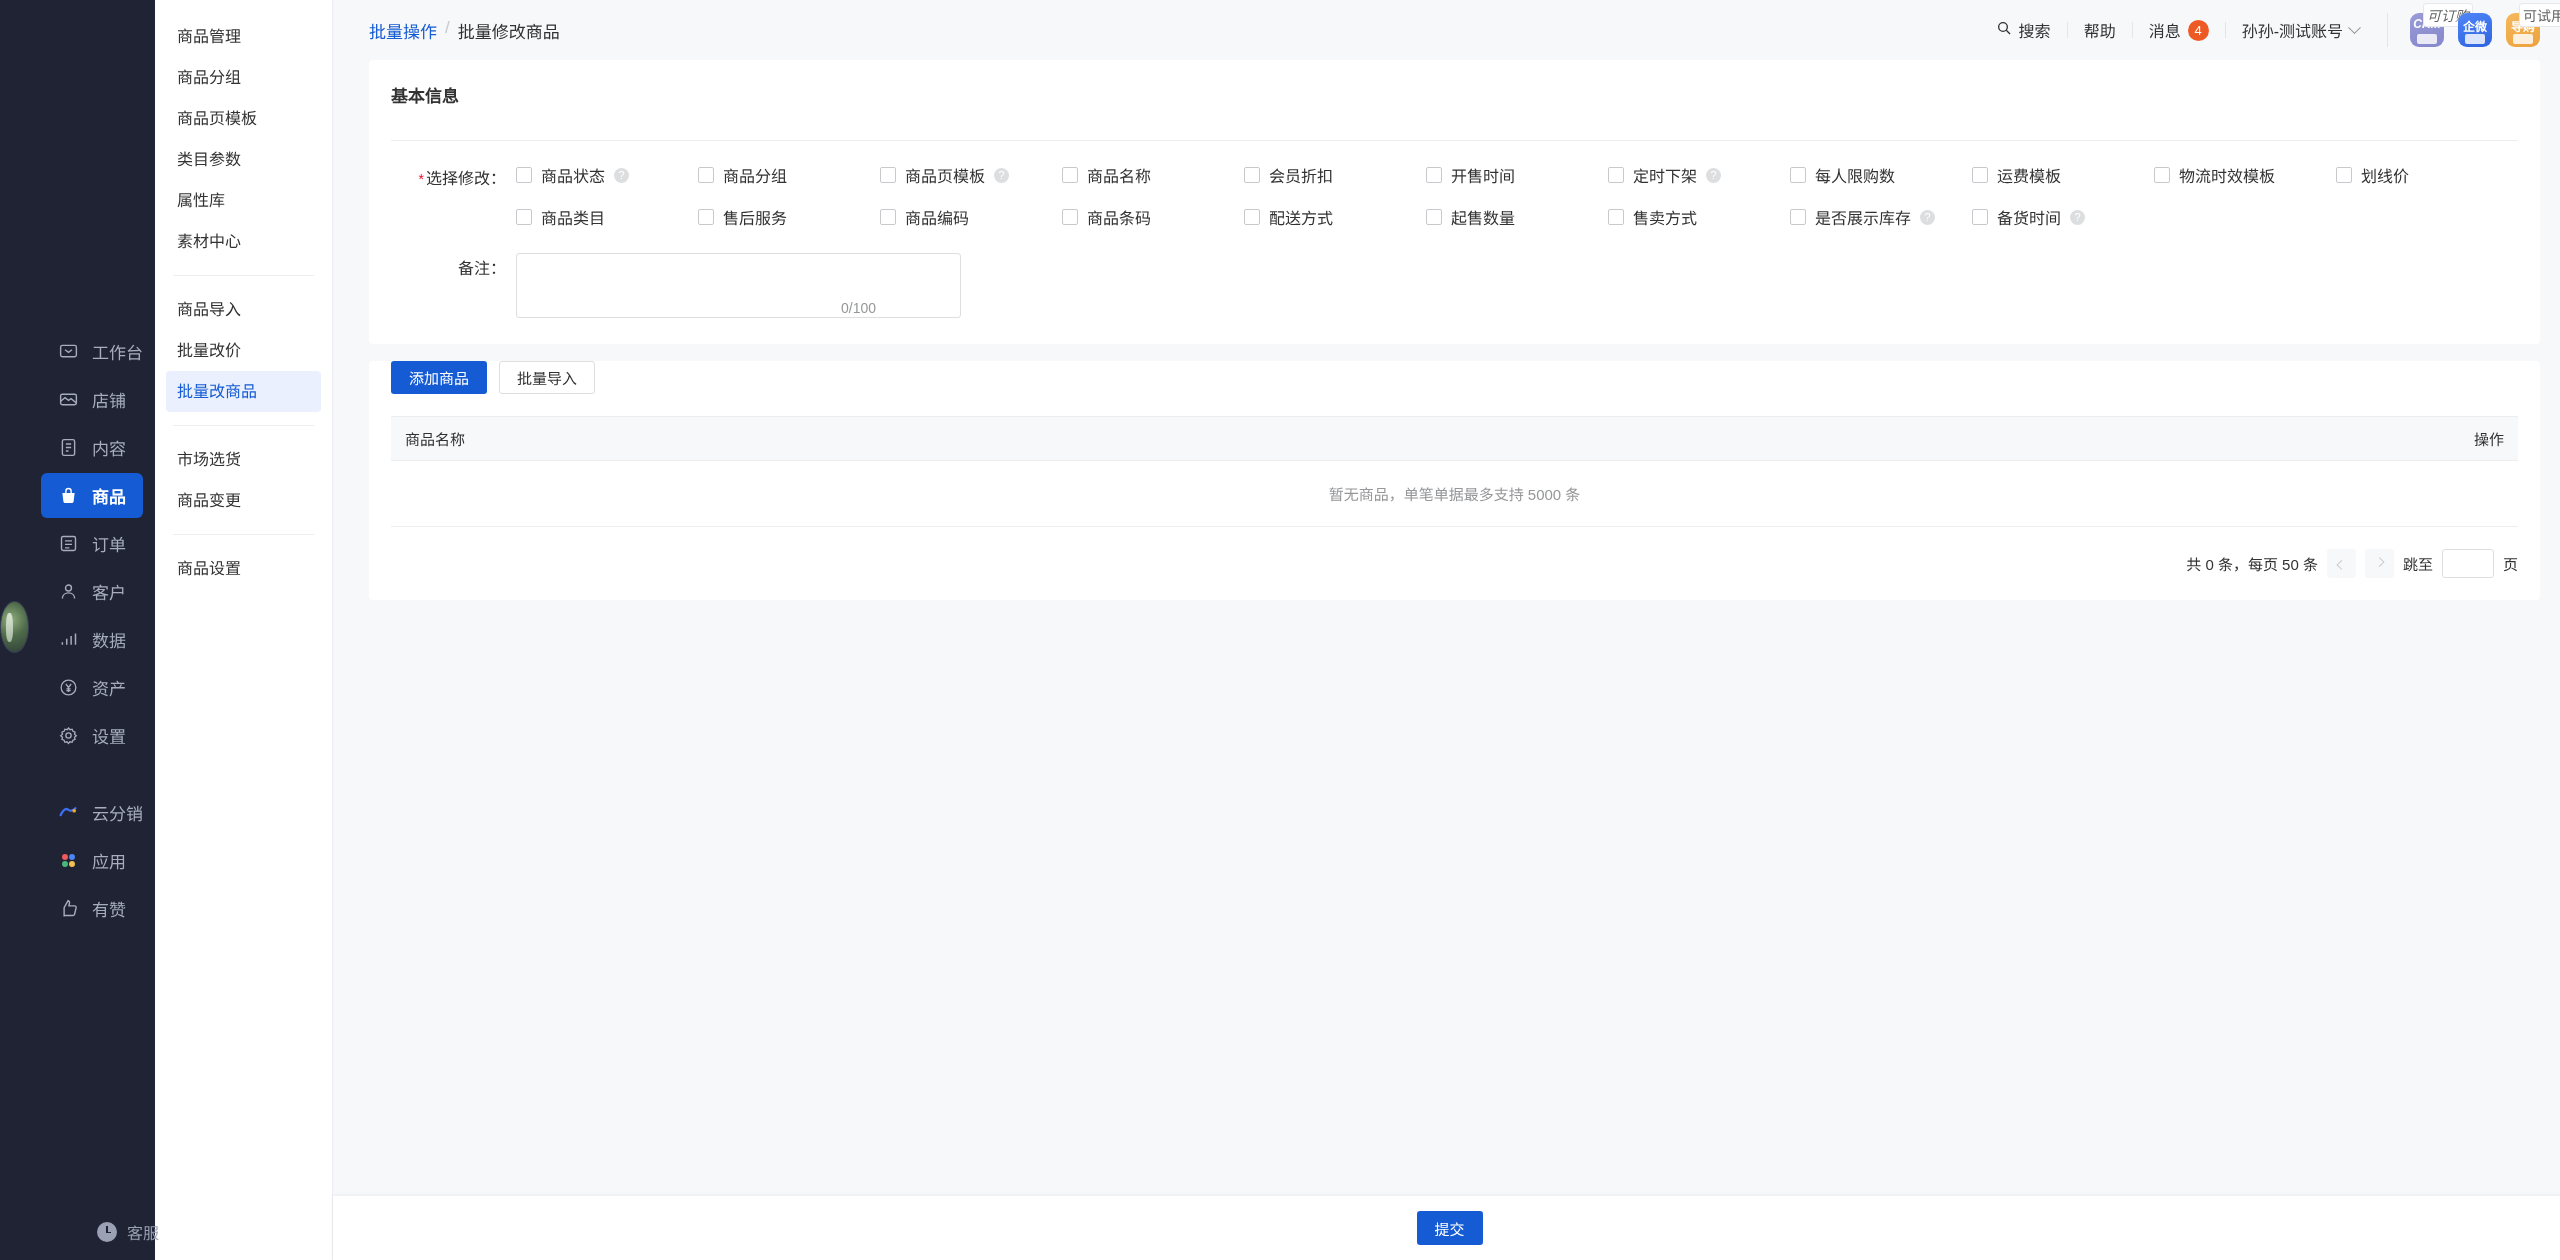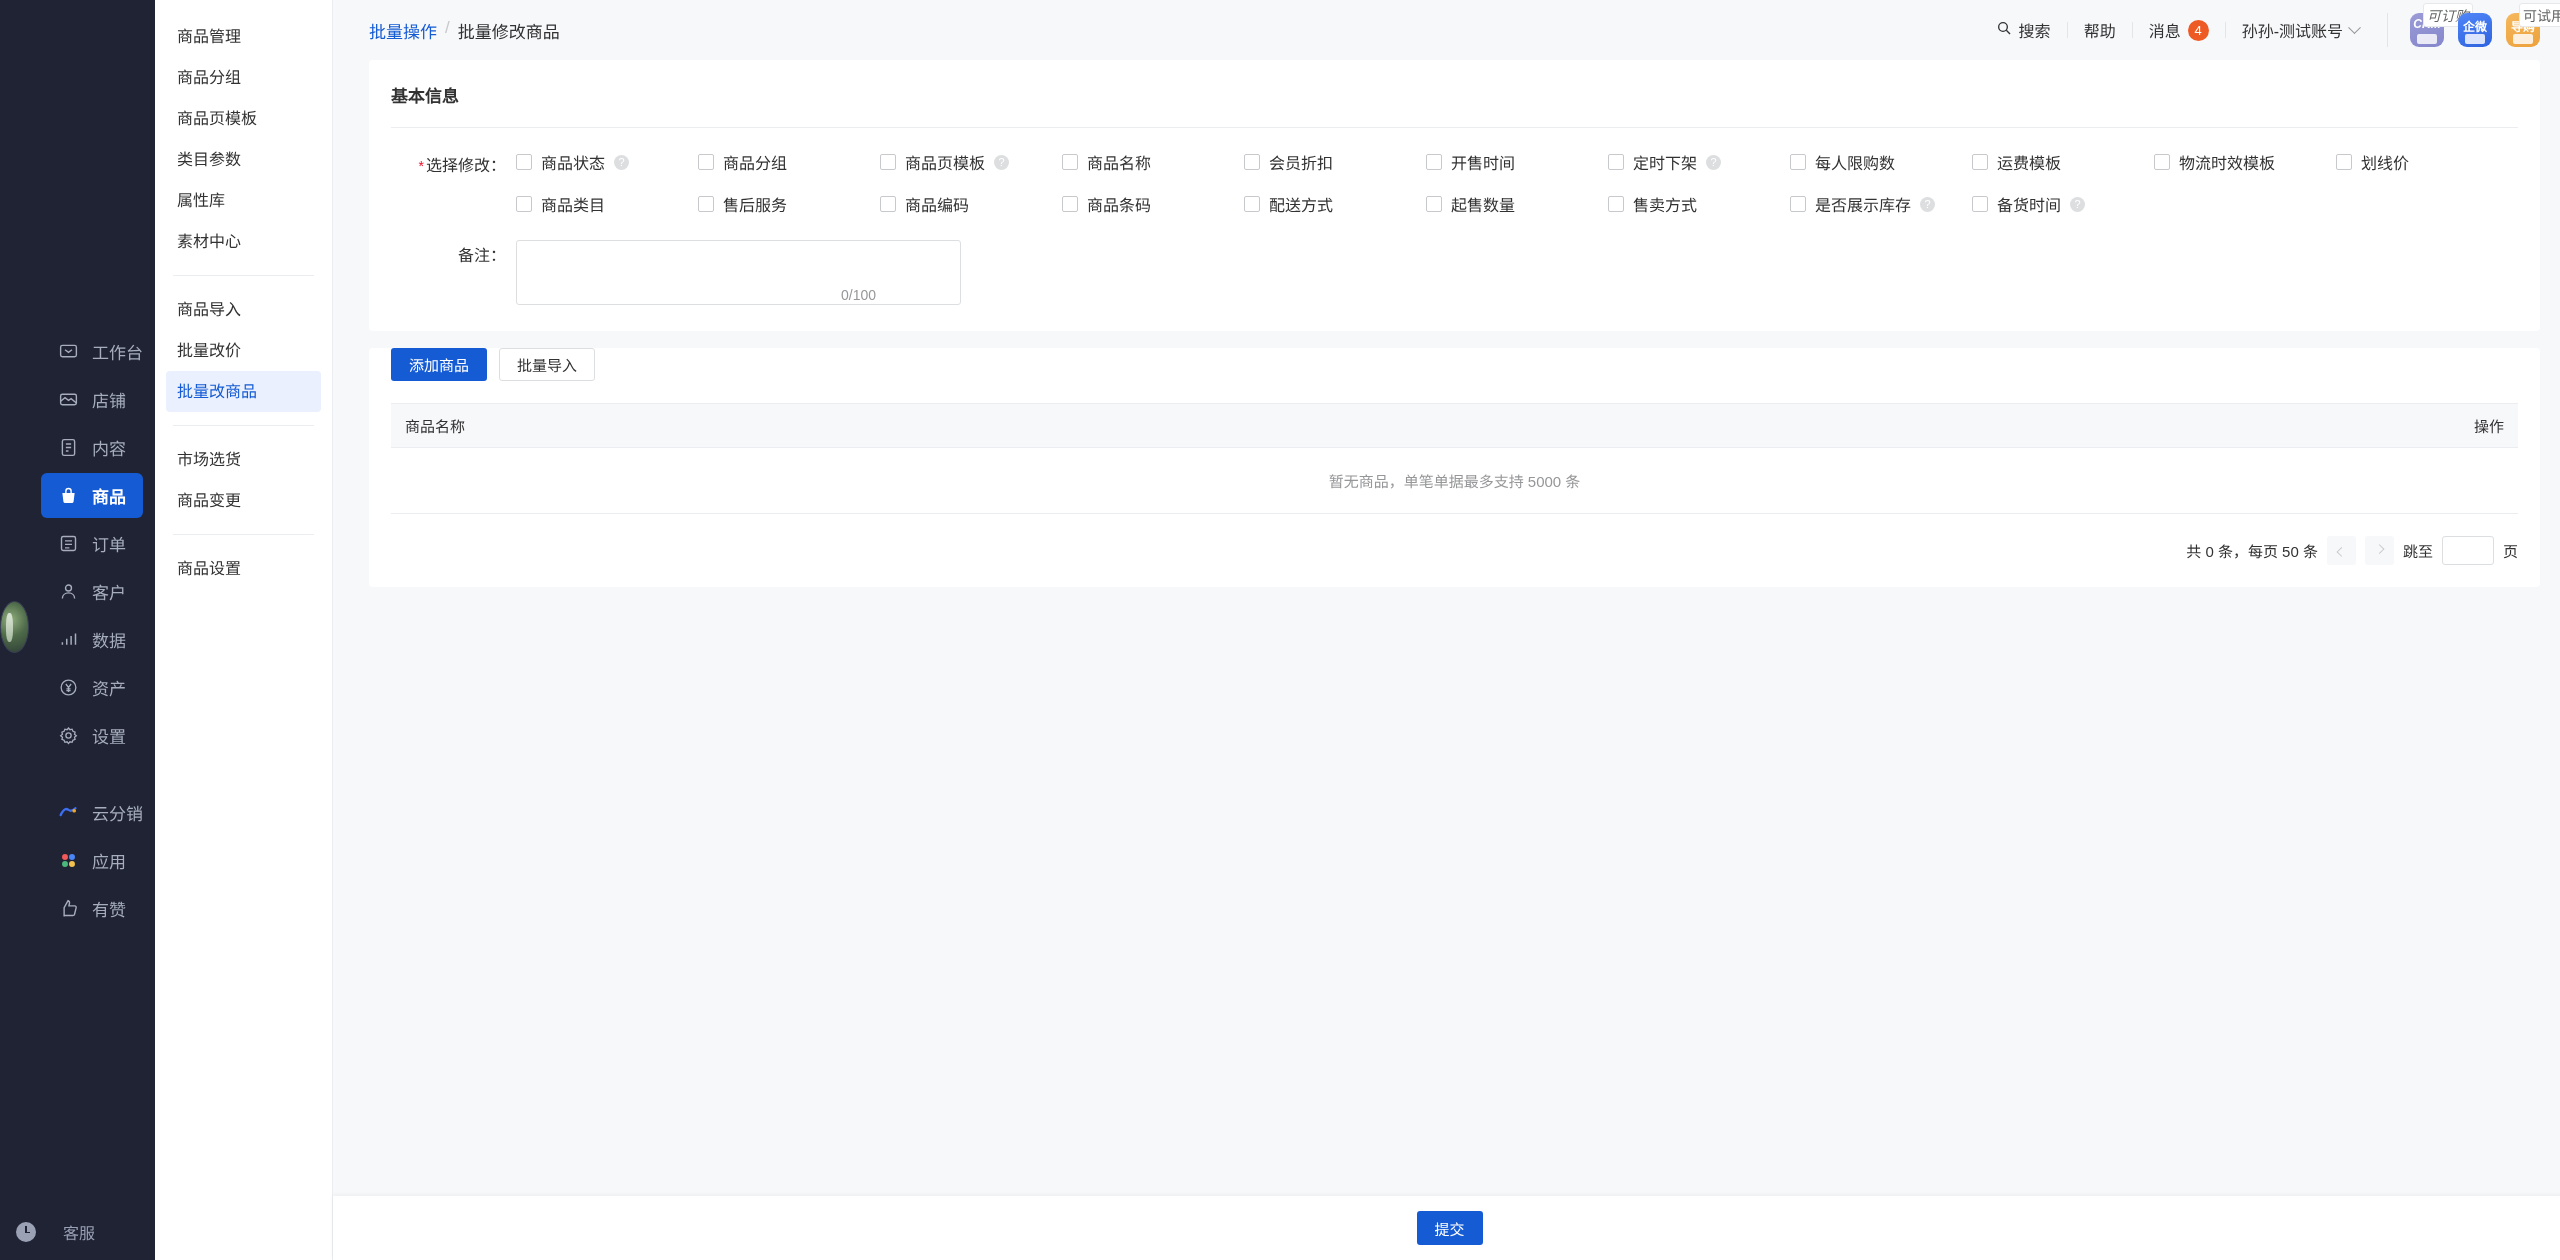--- a/index.html
+++ b/index.html
@@ -38,23 +38,23 @@
     height: 45px; margin: 3px 12px; padding-left: 17px;
     border-radius: 6px; cursor: pointer;
     color: #a7adbd; font-size: 17px; white-space: nowrap;
   }
   .rail-item.active { background: #155bd4; color: #fff; font-weight: 600; }
   .rail-item .ico { width: 21px; height: 21px; flex: 0 0 21px;
     display: flex; align-items: center; justify-content: center; }
   .rail-item .ico svg { width: 21px; height: 21px; display: block; }
   .rail-sep { height: 26px; }
   .rail-bottom {
-    position: absolute; bottom: 0; left: 16px; width: 100%;
-    height: 56px; display: flex; align-items: center; justify-content: flex-start;
-    gap: 27px; color: #9aa1b4; font-size: 16px; cursor: pointer;
+    position: absolute; bottom: 0; left: 4px; width: 100%;
+    height: 56px; display: flex; align-items: center; justify-content: flex-end;
+    gap: 10px; color: #9aa1b4; font-size: 16px; cursor: pointer;
   }
   .rail-bottom .svc-ico {
     width: 20px; height: 20px; border-radius: 50%;
     background: #9aa1b4; position: relative;
   }
   .rail-bottom .svc-ico::before{
     content:""; position:absolute; left:9px; top:4px; width:1.6px; height:6px; background:#1f2334;
   }
   .rail-bottom .svc-ico::after{
     content:""; position:absolute; left:9px; top:9.5px; width:5px; height:1.6px; background:#1f2334;
@@ -126,21 +126,21 @@
   }
 
   .scroll { flex: 1 1 auto; overflow: hidden; padding: 0 26px 0 36px; }
 
   .card {
     background: #fff; border-radius: 4px; margin-bottom: 17px;
     padding: 0 22px 22px 22px;
   }
   .card-title {
     font-size: 17px; font-weight: 700; color: #323233;
-    padding: 22px 0 20px 0; border-bottom: 1px solid #ebedf0; margin-bottom: 22px;
+    padding: 22px 0 33px 0; border-bottom: 1px solid #ebedf0; margin-bottom: 22px;
   }
 
   .field-row { display: flex; align-items: flex-start; }
   .field-label {
     width: 125px; flex: 0 0 125px; text-align: right;
     font-size: 16px; color: #323233; padding-top: 2px; padding-right: 10px;
     white-space: nowrap;
   }
   .req { color: #ee0a24; margin-right: 2px; font-size: 14px; }
   .cbgrid { flex: 1 1 auto; }

